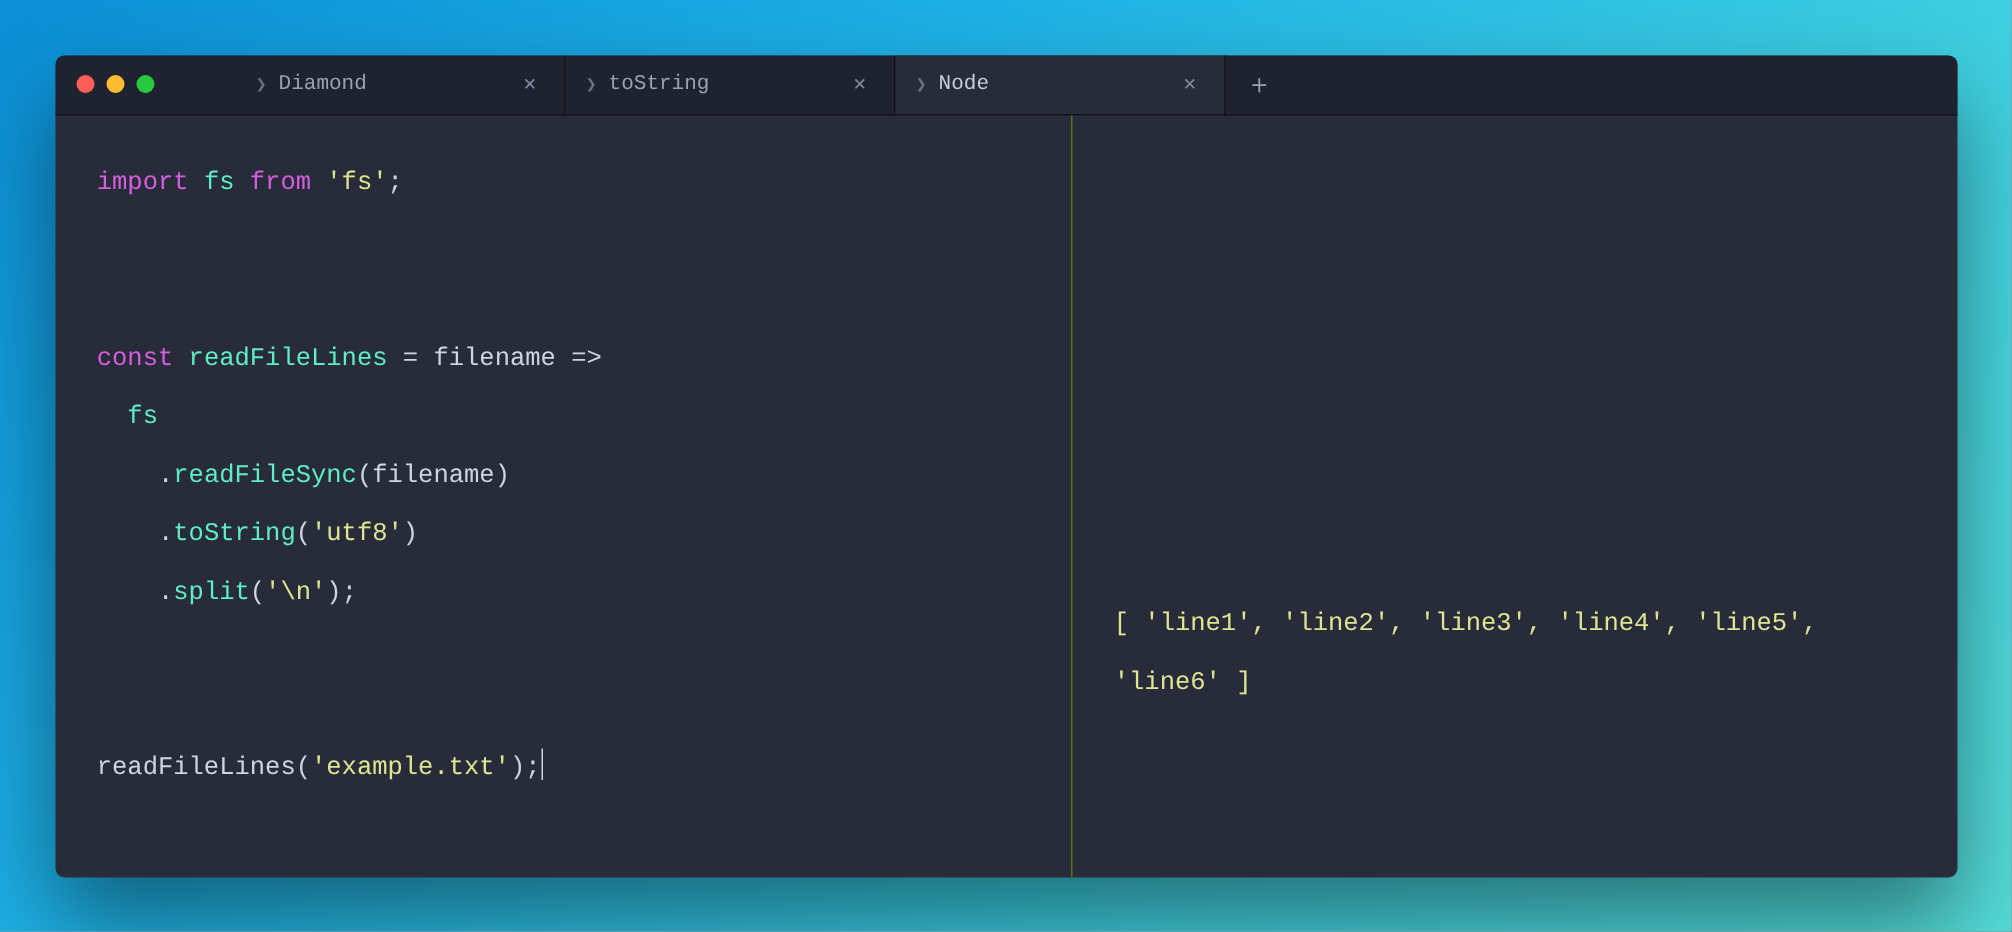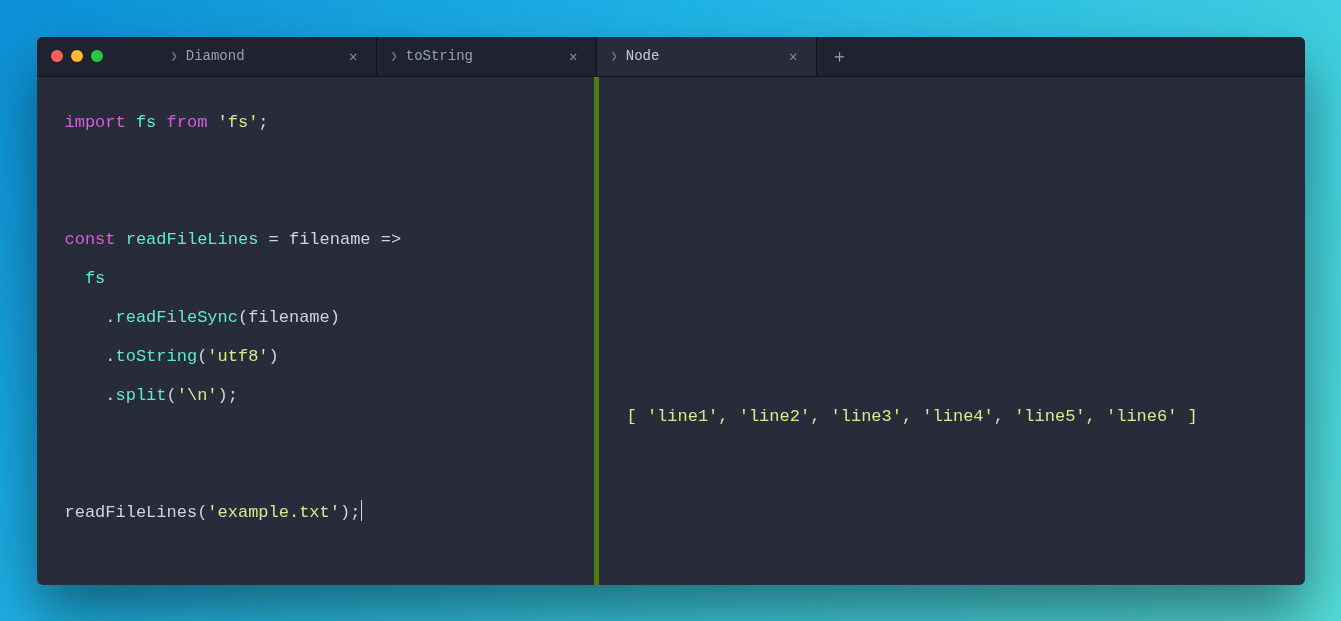--- a/index.html
+++ b/index.html
@@ -78,24 +78,24 @@
   .pane {
     padding: 26px 28px;
     font-size: 17px;
     line-height: 2.3;
     color: #d7dbec;
     white-space: pre;
     overflow: hidden;
   }
   .pane.left-pane {
     flex: 1;
-    border-right: 5px solid #4d7c0f;
+    border-right: 1px solid #4d7c0f;
   }
   .pane.right-pane {
-    width: 706px;
+    width: 590px;
     white-space: pre-wrap;
     word-break: break-word;
     padding-top: 320px;
   }
   .tok-kw    { color: #d55fde; }
   .tok-ident { color: #5fedc4; }
   .tok-from  { color: #d55fde; }
   .tok-str   { color: #dfe590; }
   .tok-punc  { color: #cfd3e4; }
   .tok-op    { color: #cfd3e4; }

